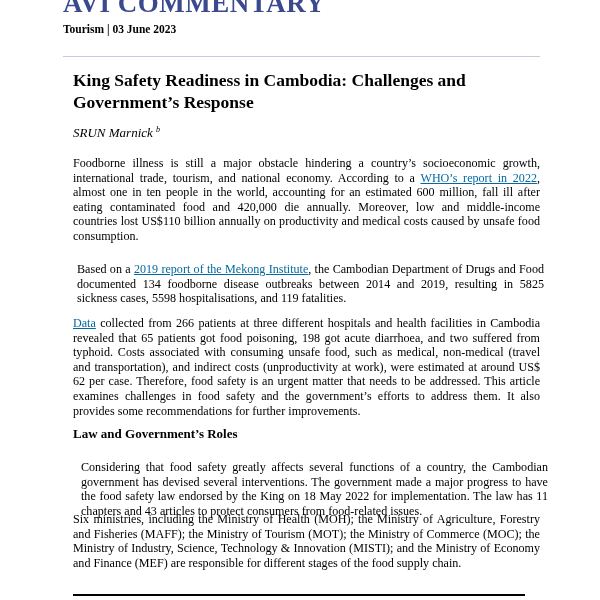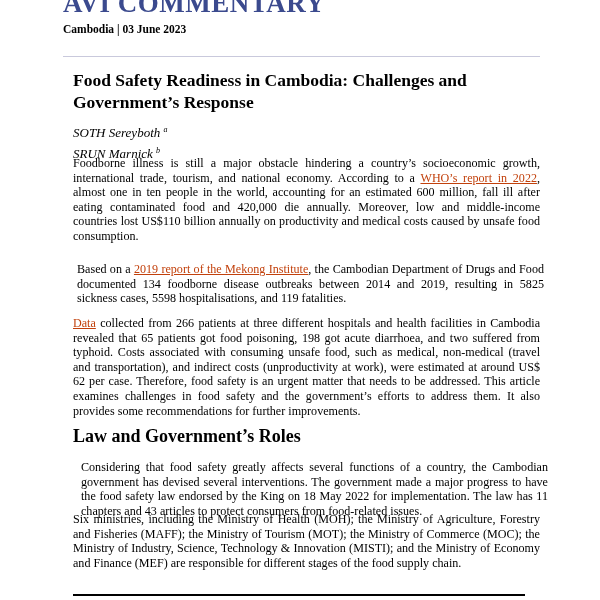--- a/index.html
+++ b/index.html
@@ -4,35 +4,34 @@
 <style>
   html, body { margin:0; padding:0; background:#ffffff; }
   body { width:600px; height:600px; overflow:hidden; position:relative; font-family:"Liberation Serif", serif; color:#000; }
   .masthead { position:absolute; left:63px; top:-12px; font-size:27px; font-weight:bold; color:#3b4a8e; letter-spacing:0.5px; white-space:nowrap; line-height:30px; }
   .dateline { position:absolute; left:63px; top:23px; font-size:11.5px; font-weight:bold; white-space:nowrap; }
   .hr-top { position:absolute; left:63px; top:56px; width:477px; height:0; border-top:1.5px solid #c9c9dc; }
   .title { position:absolute; left:73px; top:69px; width:470px; font-size:17.5px; font-weight:bold; line-height:22px; }
   .authors { position:absolute; left:73px; top:121px; font-size:13px; font-style:italic; line-height:18px; }
   .authors sup { font-size:8px; }
   .para { position:absolute; left:73px; width:467px; font-size:12.1px; line-height:14.6px; text-align:justify; }
-  .para a { color:#c2410c; text-decoration:underline; }
-  .section { position:absolute; left:73px; font-size:18px; font-weight:bold; }
+  .para a { color:#0369a1; text-decoration:underline; }
+  .section { position:absolute; left:73px; font-size:13px; font-weight:bold; }
   .hr-bottom { position:absolute; left:73px; top:594px; width:452px; height:0; border-top:2px solid #000; }
 </style>
 </head>
 <body>
 
 <div class="masthead">AVI COMMENTARY</div>
-<div class="dateline"><span>Cambodia</span><span> | </span><span>03 June 2023</span></div>
+<div class="dateline"><span>Tourism</span><span> | </span><span>03 June 2023</span></div>
 <div class="hr-top"></div>
 
-<h1 class="title" style="margin:0">Food Safety Readiness in Cambodia: Challenges and Government’s Response</h1>
+<h1 class="title" style="margin:0">King Safety Readiness in Cambodia: Challenges and Government’s Response</h1>
 
 <div class="authors">
-  <div><span>SOTH Sereyboth</span> <sup>a</sup></div>
   <div><span>SRUN Marnick</span> <sup>b</sup></div>
 </div>
 
 <p class="para" style="top:156px;margin:0"><span>Foodborne illness is still a major obstacle hindering a country’s socioeconomic growth, international trade, tourism, and national economy. According to a </span><a href="#">WHO’s report in 2022</a><span>, almost one in ten people in the world, accounting for an estimated 600 million, fall ill after eating contaminated food and 420,000 die annually. Moreover, low and middle-income countries lost US$110 billion annually on productivity and medical costs caused by unsafe food consumption.</span></p>
 
 <p class="para" style="top:258px;margin:4px"><span>Based on a </span><a href="#">2019 report of the Mekong Institute</a><span>, the Cambodian Department of Drugs and Food documented 134 foodborne disease outbreaks between 2014 and 2019, resulting in 5825 sickness cases, 5598 hospitalisations, and 119 fatalities.</span></p>
 
 <p class="para" style="top:316px;margin:0"><a href="#">Data</a><span> collected from 266 patients at three different hospitals and health facilities in Cambodia revealed that 65 patients got food poisoning, 198 got acute diarrhoea, and two suffered from typhoid. Costs associated with consuming unsafe food, such as medical, non-medical (travel and transportation), and indirect costs (unproductivity at work), were estimated at around US$ 62 per case. Therefore, food safety is an urgent matter that needs to be addressed. This article examines challenges in food safety and the government’s efforts to address them. It also provides some recommendations for further improvements.</span></p>
 
 <div class="section" style="top:426px">Law and Government’s Roles</div>

